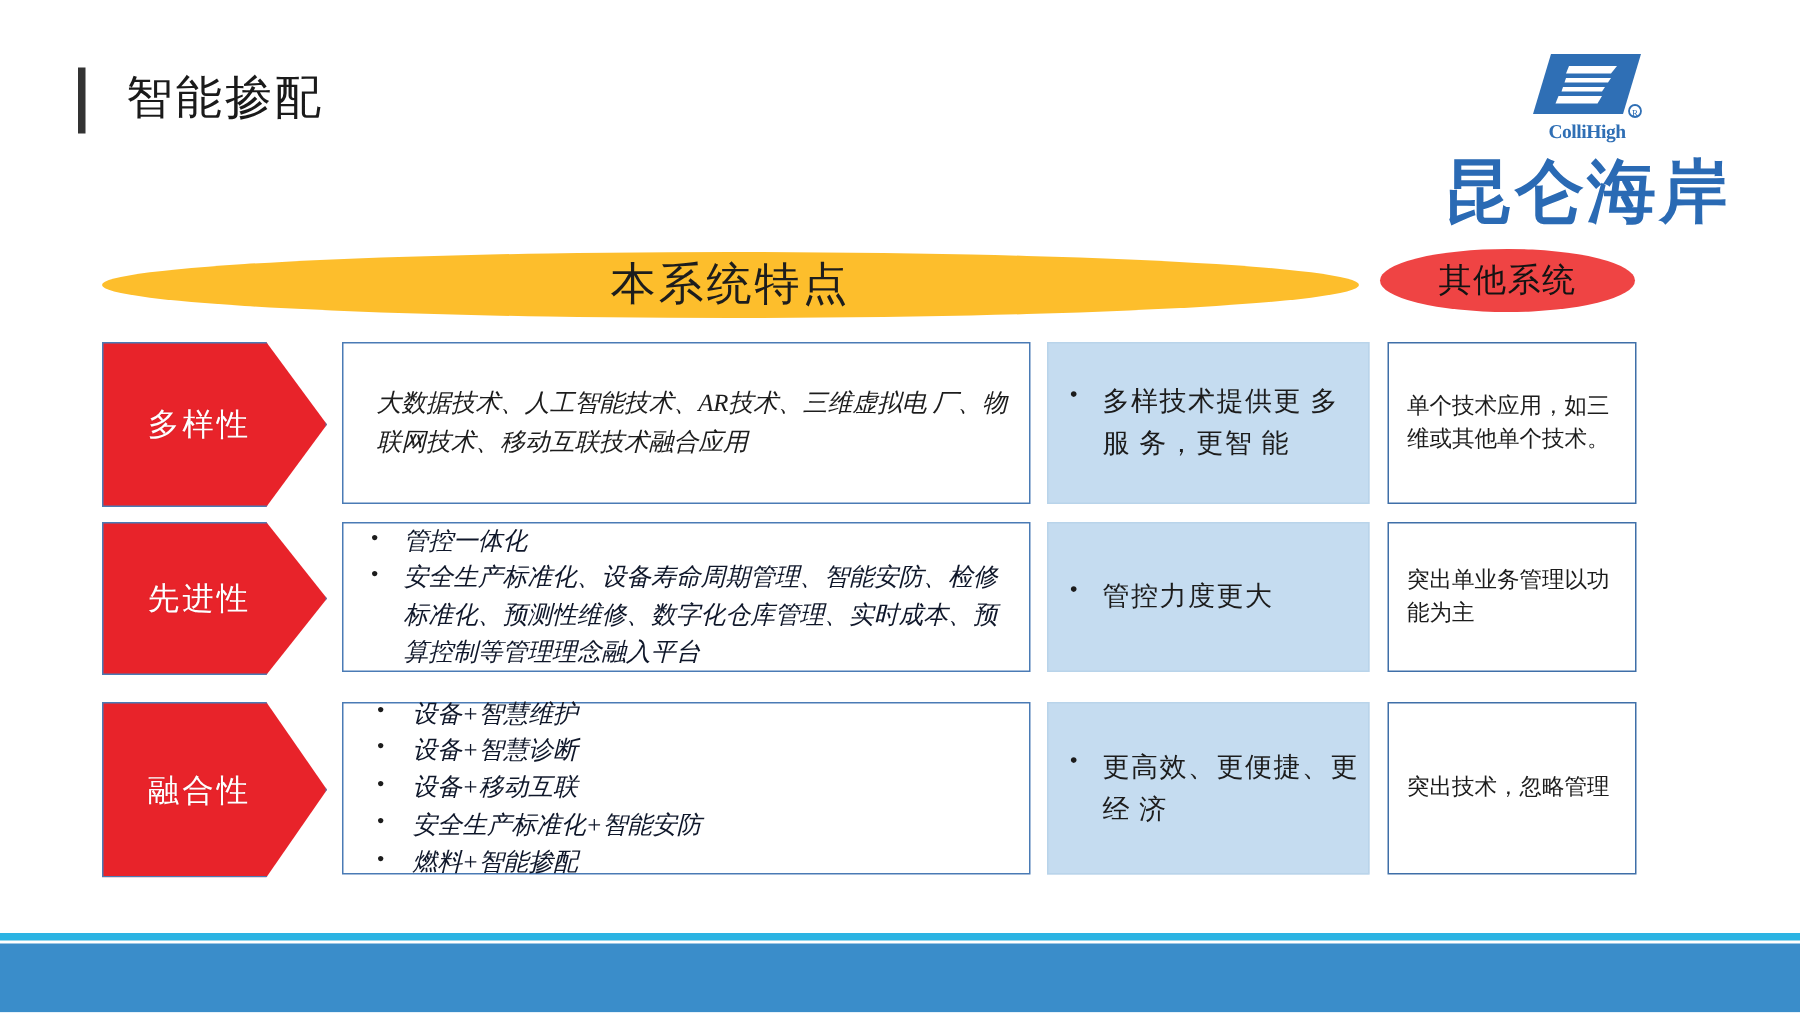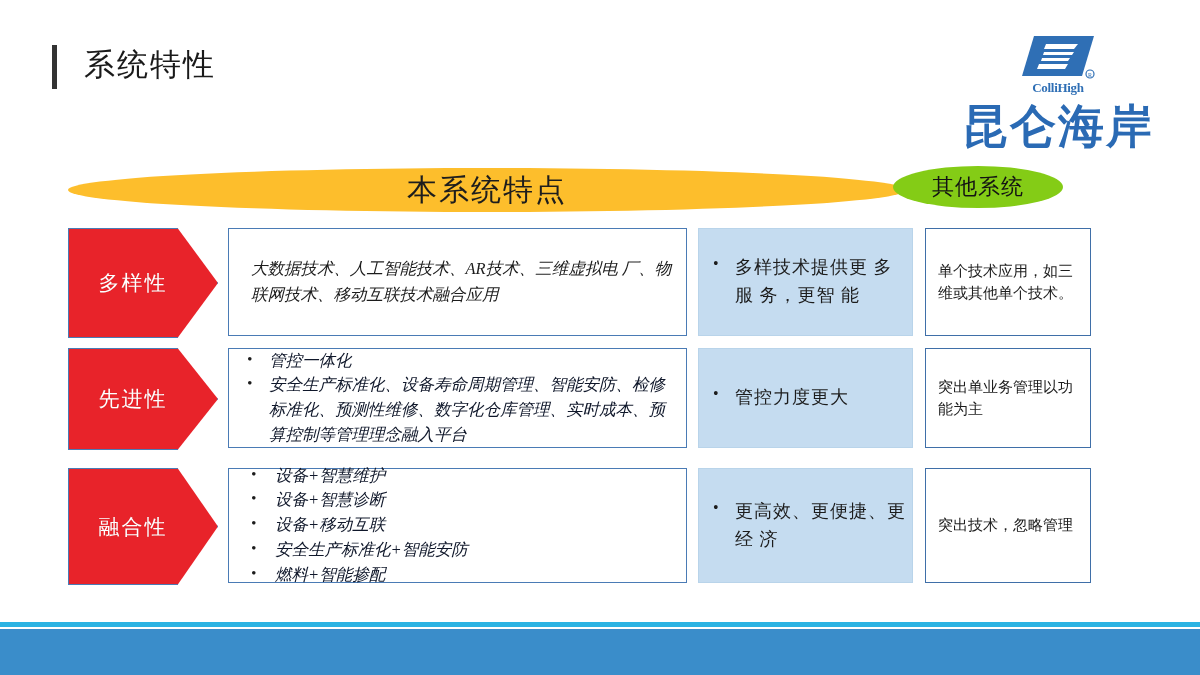--- a/index.html
+++ b/index.html
@@ -30,37 +30,37 @@
     display:flex;align-items:center;gap:10px;flex-direction:column;
   }
   .logo-mark{position:relative;width:76px;height:60px;}
   .logo-mark svg{display:block;}
   .logo-sub{
     position:absolute;left:0;bottom:-2px;width:76px;text-align:center;
     font-family:"Liberation Serif","DejaVu Serif",serif;
     font-weight:bold;font-size:13px;color:#2f6fb5;letter-spacing:-0.3px;
   }
   .logo-cn{
-    font-family:Liberation Serif, serif;
+    font-family:Liberation Sans, sans-serif;
     font-weight:bold;font-size:46px;color:#2a6ab4;letter-spacing:2px;
     line-height:1;
   }
 
   
   .ellipse-yellow{
     position:absolute;left:68px;top:168px;width:838px;height:44px;
     background:#fdbe2c;border-radius:50%/50%;
   }
   .ellipse-yellow .lbl{
     position:absolute;left:0;right:0;top:50%;transform:translateY(-50%);
     text-align:center;font-size:30px;color:#1d1d1d;letter-spacing:2px;
   }
   .ellipse-blue{
-    position:absolute;left:893px;top:166px;width:170px;height:42px;
-    background:#84cc16;border-radius:50%/50%;
+    position:absolute;left:920px;top:166px;width:170px;height:42px;
+    background:#ef4444;border-radius:50%/50%;
   }
   .ellipse-blue .lbl{
     position:absolute;left:0;right:0;top:50%;transform:translateY(-50%);
     text-align:center;font-size:22px;color:#131313;letter-spacing:1px;
   }
 
   
   .row{position:absolute;left:0;}
   .row1{top:228px;height:108px;}
   .row2{top:348px;height:100px;}
@@ -146,21 +146,21 @@
     position:absolute;left:0;top:629px;width:1200px;height:46px;
     background:#3a8dca;
   }
 </style>
 </head>
 <body>
 
 <div class="slide">
 
   <div class="title-bar"></div>
-  <div class="page-title">系统特性</div>
+  <div class="page-title">智能掺配</div>
 
   <div class="logo">
     <div class="logo-mark">
       <svg width="76" height="46" viewBox="0 0 76 46" aria-hidden="true">
         <polygon points="14,2 74,2 62,42 2,42" fill="#2f6fb5"></polygon>
         <polygon points="26,10 58,10 54,15 24,15" fill="#ffffff"></polygon>
         <polygon points="24,18 54,18 52,21 23,21" fill="#ffffff"></polygon>
         <polygon points="22,24 50,24 48,27 21,27" fill="#ffffff"></polygon>
         <polygon points="19,30 48,30 45,35 17,35" fill="#ffffff"></polygon>
         <circle cx="70" cy="40" r="4" fill="none" stroke="#2f6fb5" stroke-width="1.2"></circle>

